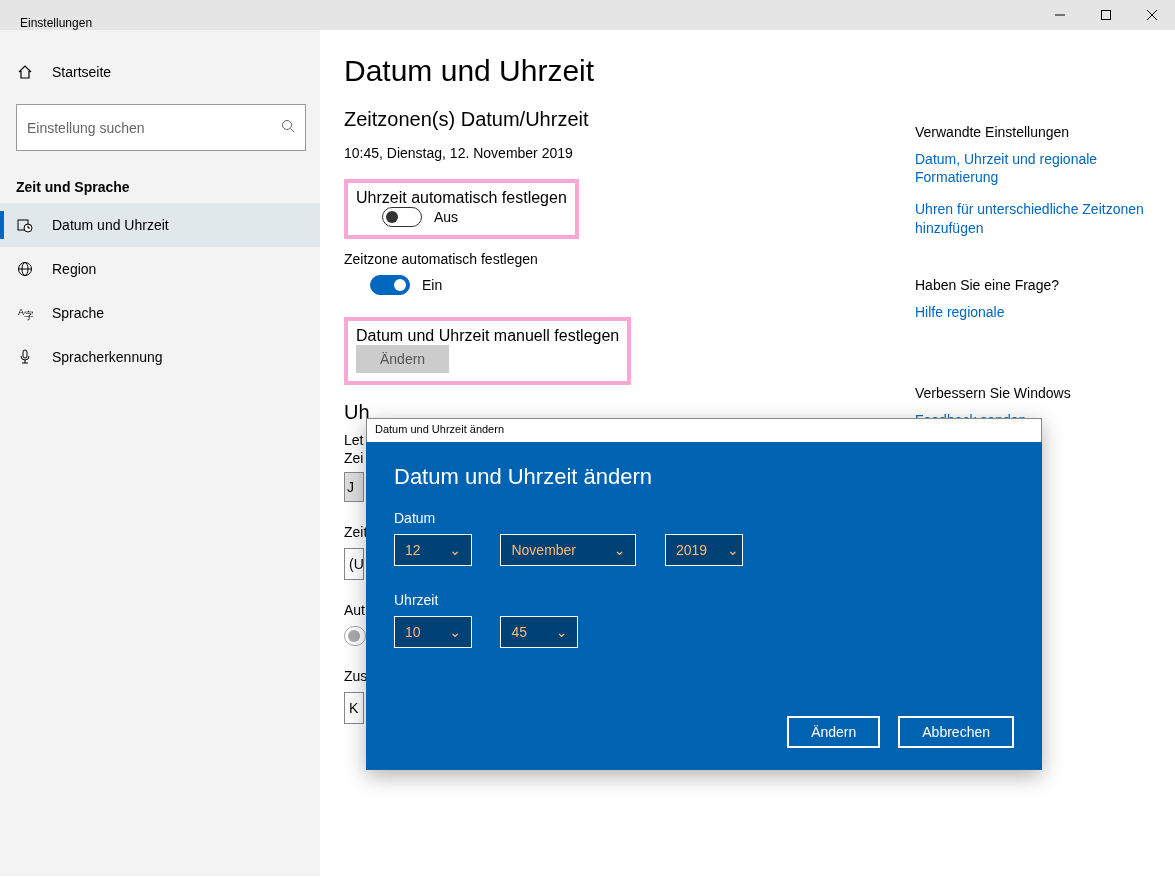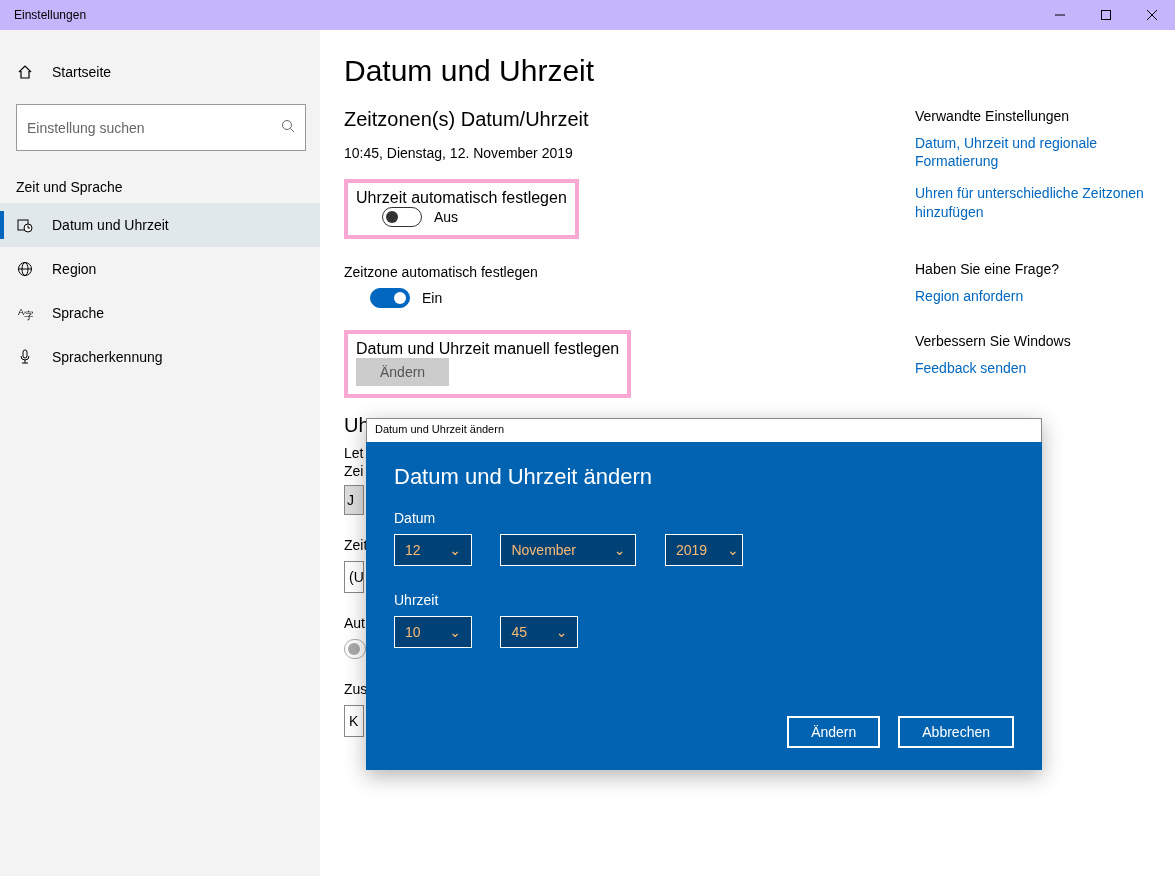--- a/index.html
+++ b/index.html
@@ -1,28 +1,28 @@
 <!DOCTYPE html>
 <html><head>
 <meta charset="utf-8">
 <style>
   * { box-sizing: border-box; font-family: "Segoe UI", sans-serif; }
   body { margin: 0; width: 1175px; height: 877px; background: #fff; overflow: hidden; position: relative; }
 
-  .titlebar { height: 30px; display: flex; align-items: center; padding-left: 14px; background: #c4b5fd; }
+  .titlebar { height: 30px; display: flex; align-items: flex-end; padding-left: 20px; background: #e5e5e5; }
   .titlebar .app-title { font-size: 12px; color: #000; }
   .win-controls { position: absolute; right: 0; top: 0; display: flex; }
   .win-btn { width: 46px; height: 30px; display: flex; align-items: center; justify-content: center; }
   .win-btn svg { display: block; }
 
   .sidebar { position: absolute; left: 0; top: 30px; width: 320px; bottom: 1px; background: #f3f3f3; padding-top: 22px; }
   .home-row { display: flex; align-items: center; padding: 0 16px; height: 40px; gap: 18px; font-size: 14px; }
   .search-box { margin: 12px 16px; width: 290px; height: 47px; border: 1px solid #999; background: #fff; display: flex; align-items: center; padding: 0 10px; justify-content: space-between; }
   .search-box span { color: #666; font-size: 14px; }
-  .section-label { padding: 16px 16px 8px; font-weight: 400; font-size: 14px; }
+  .section-label { padding: 16px 16px 8px; font-weight: 700; font-size: 14px; }
   .nav-item { display: flex; align-items: center; height: 44px; padding: 0 16px; gap: 18px; font-size: 14px; position: relative; }
   .nav-item.active { background: #e0e8ec; }
   .nav-item.active::before { content:''; position:absolute; left:0; top:8px; bottom:8px; width:4px; background:#0067c0; }
   .nav-ico { width: 18px; height: 18px; display:flex; align-items:center; justify-content:center; }
 
   .content { position: absolute; left: 320px; top: 30px; right: 0; bottom: 0; background: #fff; padding: 24px 24px; }
   h1.page-title { font-weight: 300; font-size: 30px; margin: 0 0 20px; }
   h2.sub { font-weight: 400; font-size: 20px; margin: 0 0 14px; }
   .p-text { font-size: 14px; margin: 0 0 18px; }
   .block { margin-bottom: 22px; }
@@ -30,21 +30,21 @@
   .toggle { width: 40px; height: 20px; border-radius: 10px; border: 1px solid #333; position: relative; display: inline-block; vertical-align: middle; }
   .toggle .knob { width: 12px; height: 12px; border-radius: 50%; background: #333; position: absolute; top: 3px; left: 3px; }
   .toggle.on { background: #0067c0; border-color: #0067c0; }
   .toggle.on .knob { background: #fff; left: auto; right: 3px; }
   .tog-row { display: flex; align-items: center; gap: 12px; font-size: 14px; padding-left: 26px; }
   .btn-grey { padding: 6px 24px; background: #ccc; border: none; font-size: 14px; color: #555; }
   .hl-red { border: 4px solid #f9a8d4; padding: 6px 8px 8px; display: inline-block; min-width: 226px; }
 
   .select-fake { border: 1px solid #888; height: 32px; padding: 0 8px; display: flex; align-items: center; font-size: 14px; width: 300px; }
   
-  .right-col { position: absolute; right: 20px; top: 62px; width: 240px; font-size: 14px; }
+  .right-col { position: absolute; right: 20px; top: 78px; width: 240px; font-size: 14px; }
   .right-col .hdr { margin: 16px 0 10px; }
   .right-col .link { color: #0067c0; margin-bottom: 14px; display: block; line-height: 1.3; }
 
   
   .dlg { position: absolute; left: 366px; top: 418px; width: 676px; height: 352px; box-shadow: 0 6px 20px rgba(0,0,0,.3); }
   .dlg .dlg-title { height: 24px; background: #fff; font-size: 11px; padding: 4px 8px; border:1px solid #888; border-bottom: none;}
   .dlg .dlg-body { background: #0063b1; height: calc(100% - 24px); padding: 22px 28px; color: #fff; position: relative; }
   .dlg h3 { font-weight: 400; font-size: 22px; margin: 0 0 20px; color: #fff; }
   .dlg .fld-lbl { font-size: 14px; margin-bottom: 8px; }
   .dlg-select { border: 1px solid #fff; height: 32px; background: #004275; color: #fdba74; display: inline-flex; align-items: center; padding: 0 10px; font-size: 14px; margin-right: 24px; gap: 20px;}
@@ -152,21 +152,21 @@
   <div class="hl-red">
     <div class="lbl">Uhrzeit automatisch festlegen</div>
     <div class="tog-row">
       <span class="toggle">
           <span class="knob"></span>
         </span>
       <span>Aus</span>
     </div>
   </div>
 
-  <div class="block" style="margin-top:25px;">
+  <div class="block" style="margin-top:12px;">
     <div class="lbl">Zeitzone automatisch festlegen</div>
     <div class="tog-row">
       <span class="toggle on">
           <span class="knob"></span>
         </span>
       <span>Ein</span>
     </div>
   </div>
 
   <div class="hl-red" style="min-width:266px;">
@@ -198,22 +198,22 @@
     <div class="select-fake" style="width:20px;padding:0 4px">
         <span>K</span>
       </div>
   </div>
 
   <div class="right-col">
     <div class="hdr">Verwandte Einstellungen</div>
     <a class="link">Datum, Uhrzeit und regionale Formatierung</a>
     <a class="link">Uhren für unterschiedliche Zeitzonen hinzufügen</a>
     <div class="hdr" style="margin-top:40px">Haben Sie eine Frage?</div>
-    <a class="link">Region anfordern</a>
-    <div class="hdr" style="margin-top:28px">Verbessern Sie Windows</div>
+    <a class="link">Hilfe regionale</a>
+    <div class="hdr" style="margin-top:64px">Verbessern Sie Windows</div>
     <a class="link">Feedback senden</a>
   </div>
 </div>
 
 <div class="dlg">
   <div class="dlg-title">Datum und Uhrzeit ändern</div>
   <div class="dlg-body">
     <h3>Datum und Uhrzeit ändern</h3>
     <div class="fld-lbl">Datum</div>
     <div style="margin-bottom:26px;">

